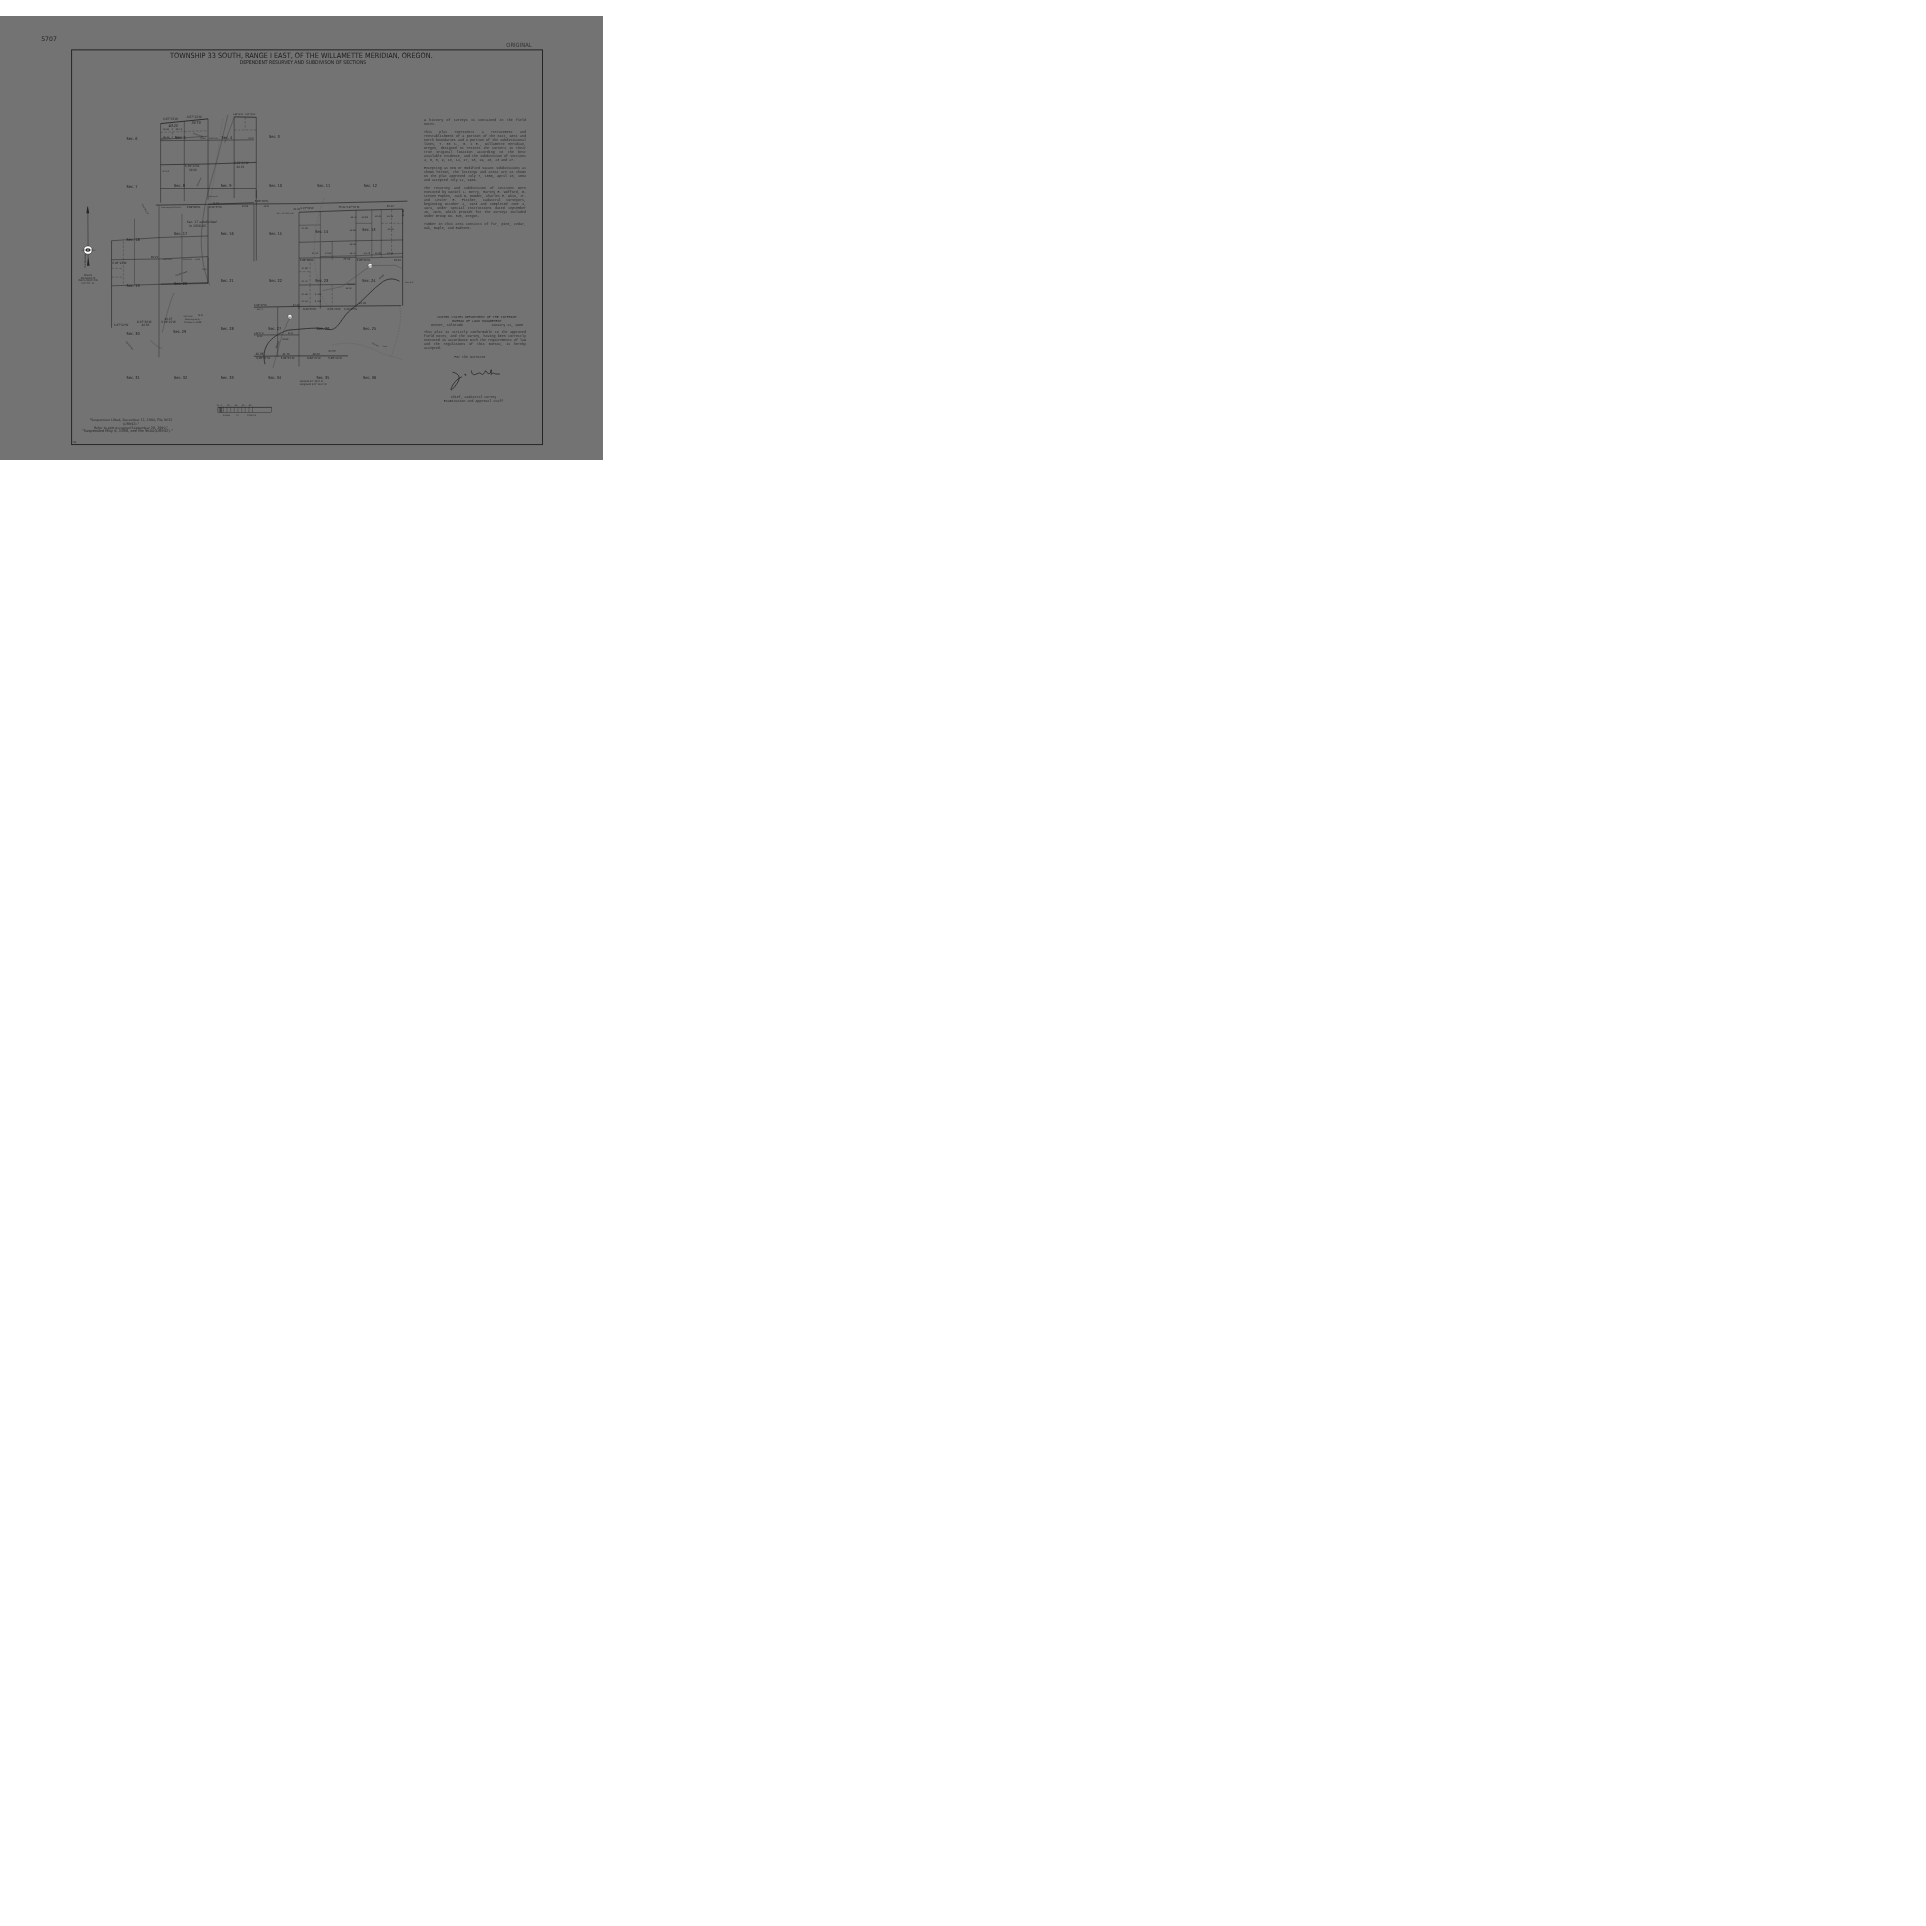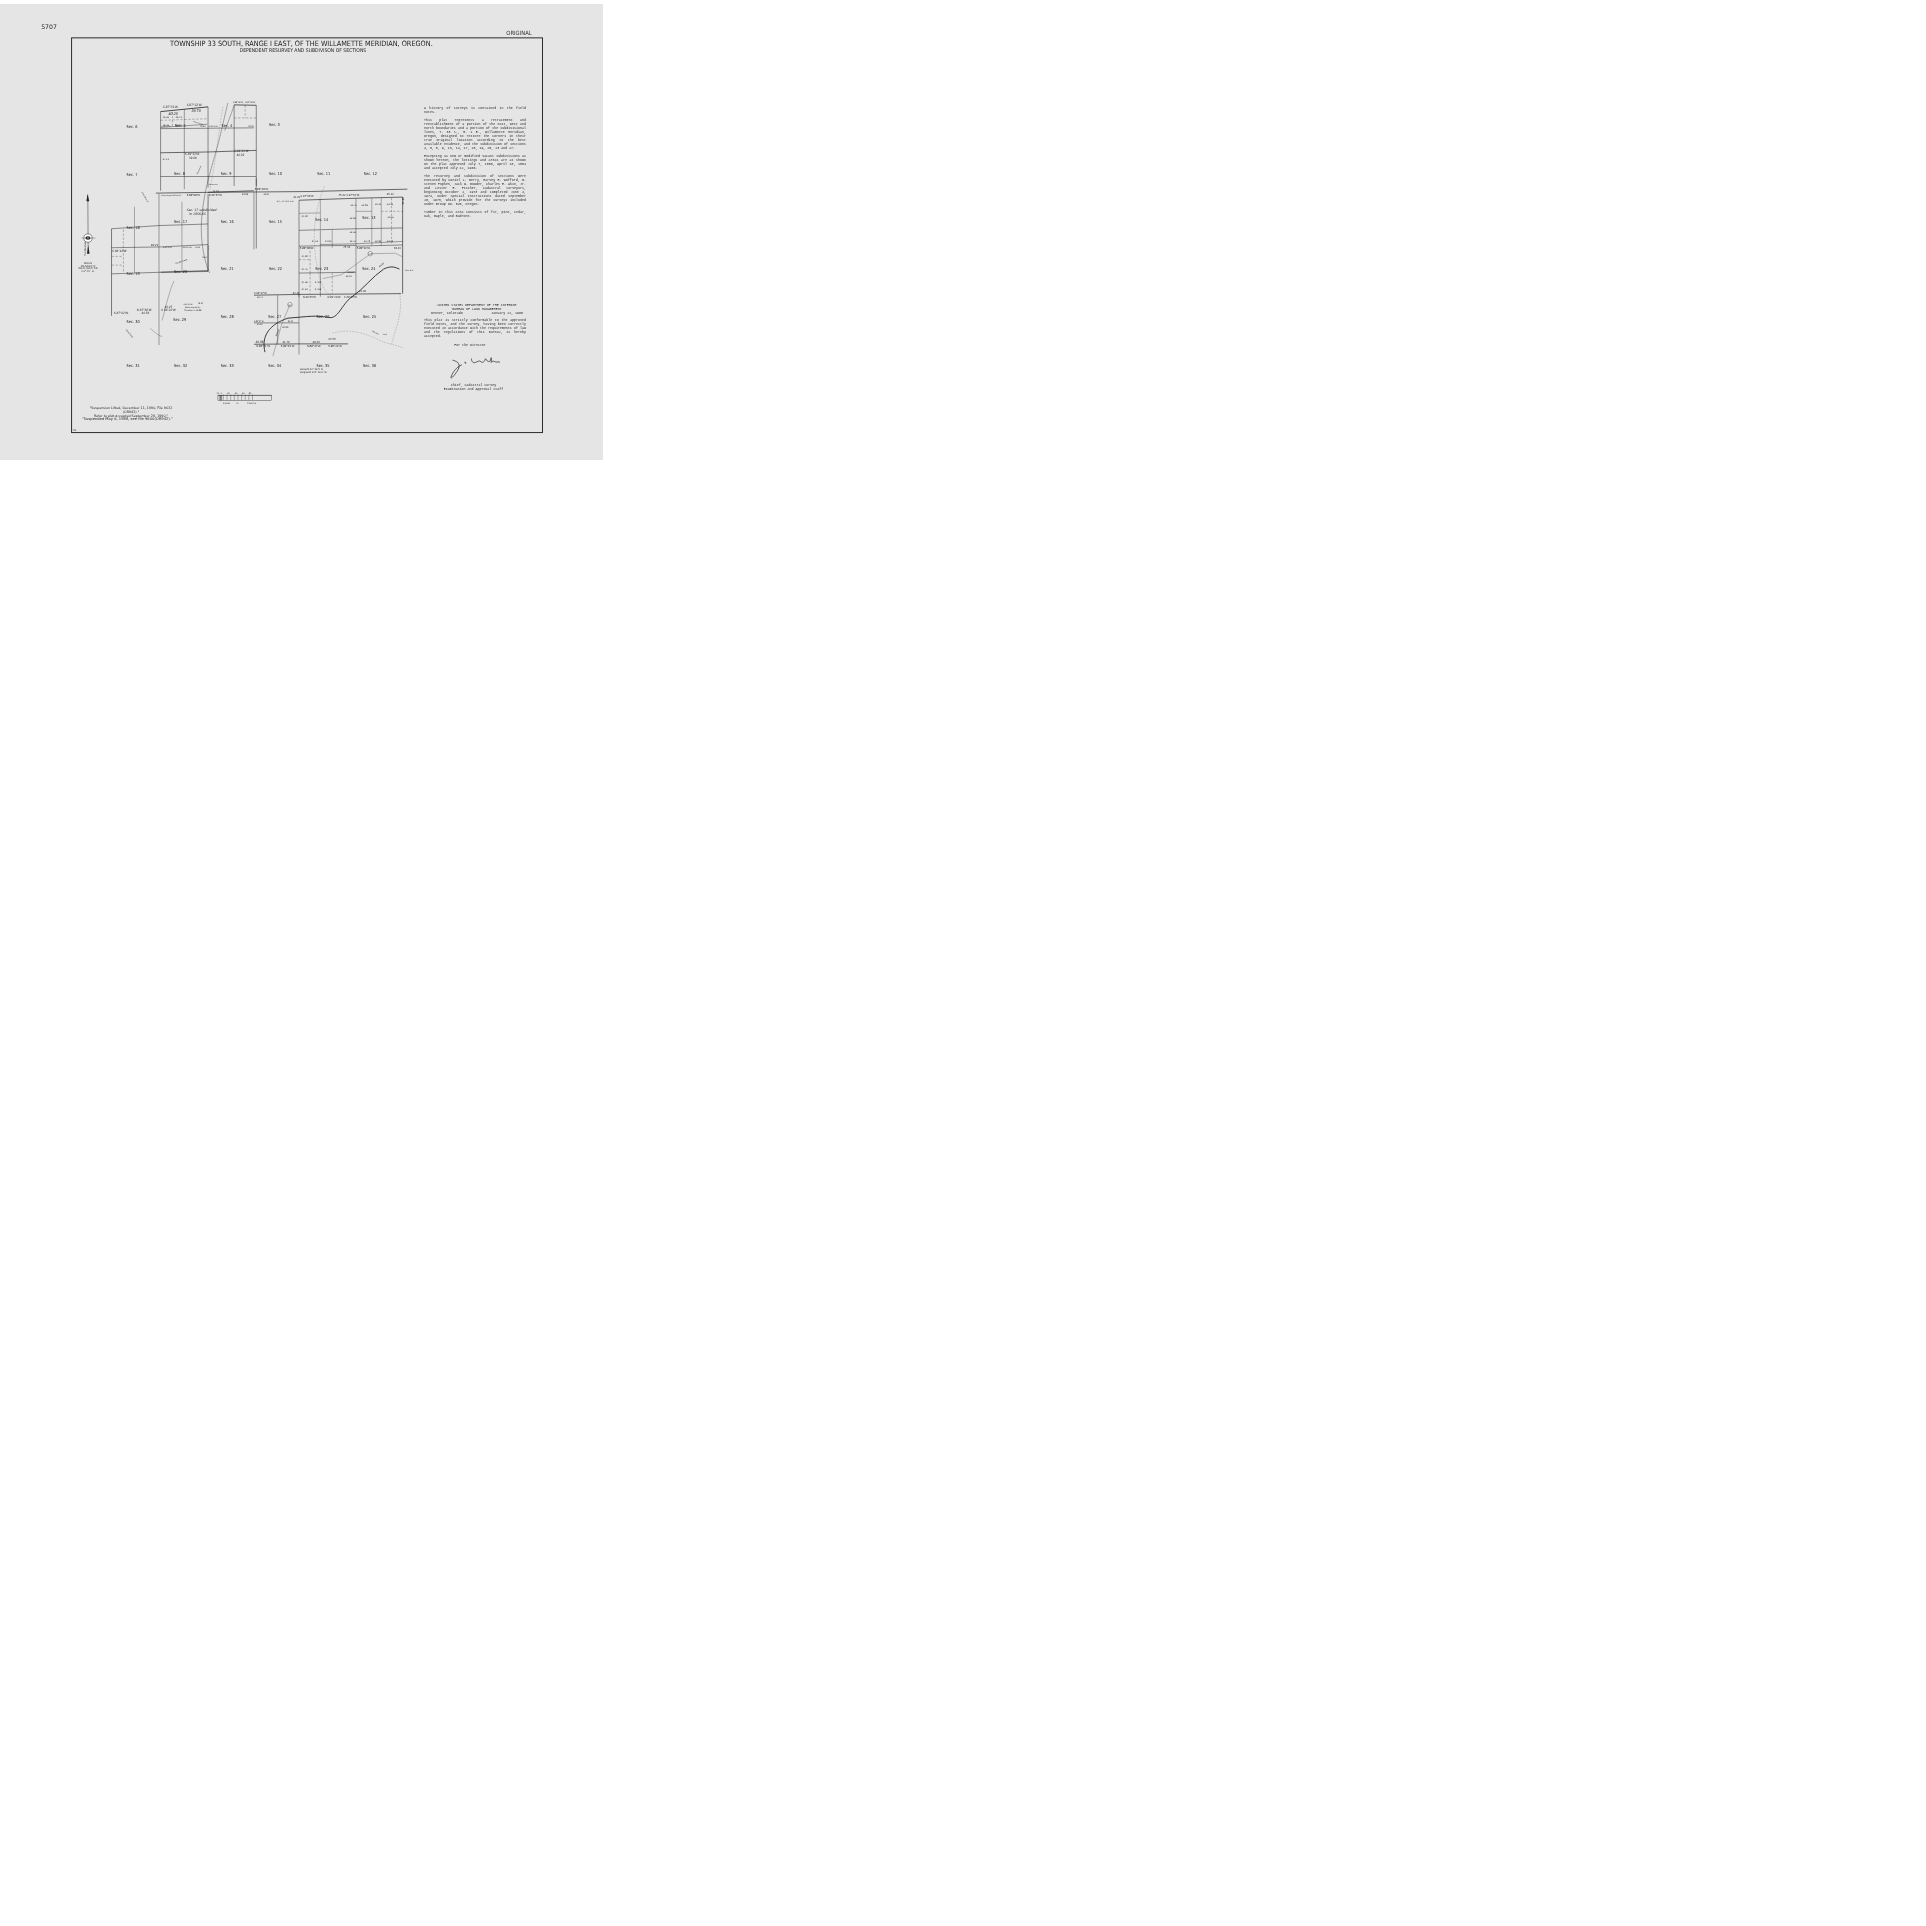--- a/index.html
+++ b/index.html
@@ -1,17 +1,17 @@
 <!DOCTYPE html>
 <html style="font-size:6.2px"><head>
 <meta charset="utf-8">
 <style>
   html, body { margin:0; padding:0; background:#ffffff; }
   body { width:603px; height:460px; overflow:hidden; position:relative; font-family:"DejaVu Sans", sans-serif; color:#1a1a1a; }
-  .sheet { position:absolute; left:0; top:4px; width:603px; height:460px; background:#e5e5e5; }
+  .sheet { position:absolute; left:0; top:16px; width:603px; height:460px; background:#737373; }
   svg.plat { position:absolute; left:0; top:0; width:603px; height:460px; }
   .notes { position:absolute; font-family:"Liberation Mono","DejaVu Sans Mono", monospace; font-size:3.3px; line-height:4.1px; color:#2a2a2a; text-align:justify; }
   .notes p { margin:0 0 3.5px 0; }
   .office { position:absolute; font-family:"Liberation Mono","DejaVu Sans Mono", monospace; font-size:3.3px; line-height:4.1px; color:#2a2a2a; }
   .center { text-align:center; }
   .susp { position:absolute; font-family:"DejaVu Sans", sans-serif; color:#2a2a2a; }
 </style>
 </head>
 <body>
 

